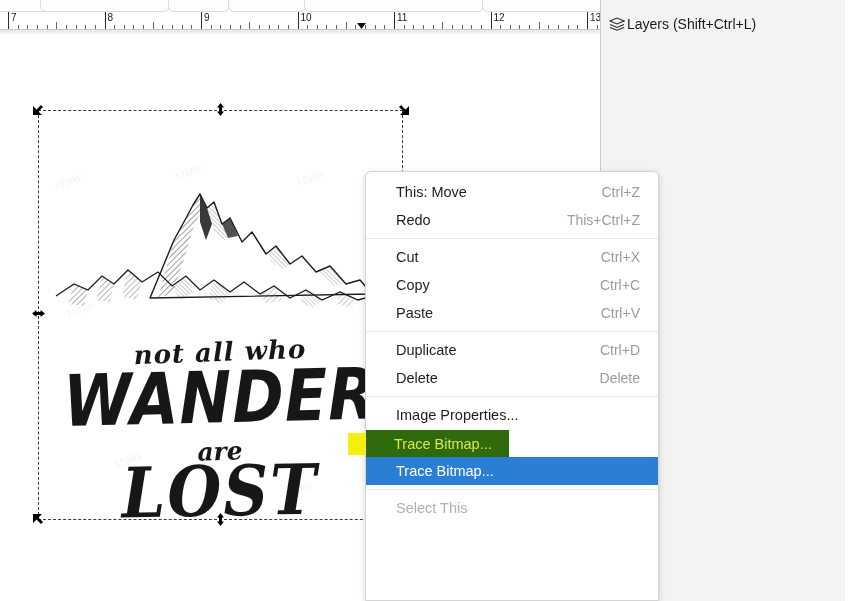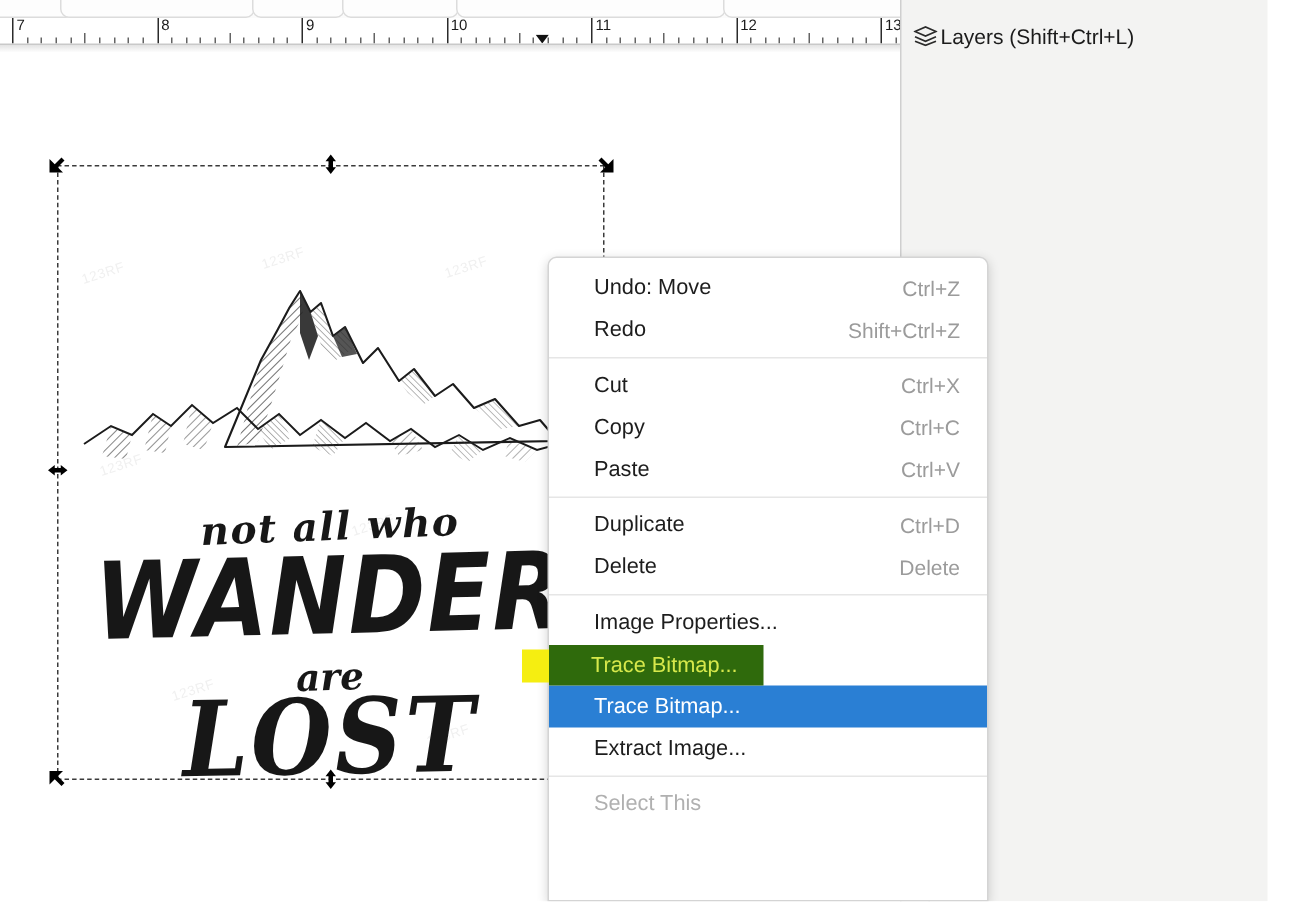--- a/index.html
+++ b/index.html
@@ -315,26 +315,26 @@
           <path d="M1 10.5 L8 13.2 L15 10.5" fill="none" stroke="#2b2b2b" stroke-width="1.1"></path>
         </svg>
       </span>
       <span>Layers (Shift+Ctrl+L)</span>
     </div>
 
   </div>
 
   <div class="ctxmenu" id="ctxmenu">
       <div class="mi">
-        <span>Undo: Move</span>
+        <span>This: Move</span>
         <span class="accel">Ctrl+Z</span>
       </div>
       <div class="mi">
         <span>Redo</span>
-        <span class="accel">Shift+Ctrl+Z</span>
+        <span class="accel">This+Ctrl+Z</span>
       </div>
       <div class="msep"></div>
       <div class="mi">
         <span>Cut</span>
         <span class="accel">Ctrl+X</span>
       </div>
       <div class="mi">
         <span>Copy</span>
         <span class="accel">Ctrl+C</span>
       </div>
@@ -355,24 +355,20 @@
       <div class="mi">
         <span>Image Properties...</span>
         <span class="accel"></span>
       </div>
       <div class="mi disabled">
         <span>Edit Externally...</span>
         <span class="accel"></span>
       </div>
       <div class="mi selected">
         <span>Trace Bitmap...</span>
-        <span class="accel"></span>
-      </div>
-      <div class="mi">
-        <span>Extract Image...</span>
         <span class="accel"></span>
       </div>
       <div class="msep"></div>
       <div class="mi disabled">
         <span>Select This</span>
         <span class="accel"></span>
       </div>
     </div>
 
   <div class="anno-yellow"></div>

